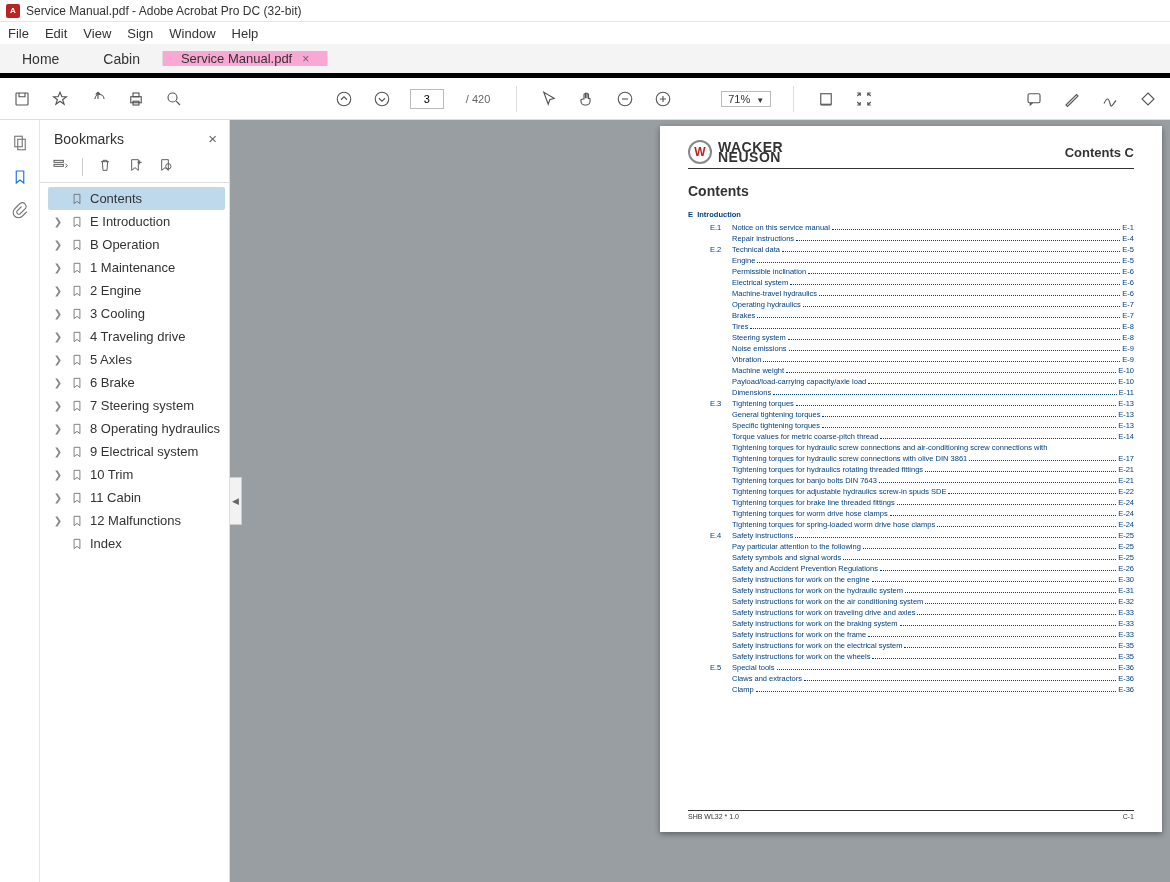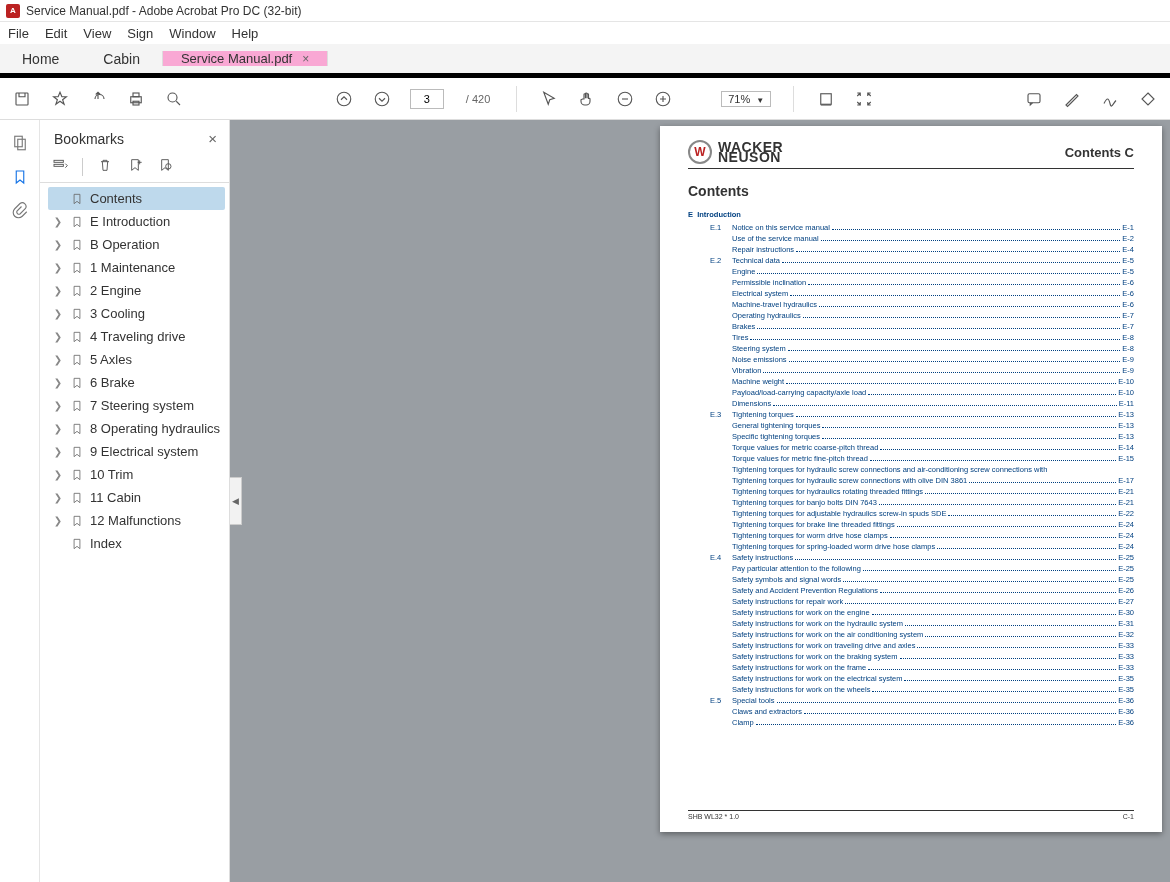--- a/index.html
+++ b/index.html
@@ -367,25 +367,20 @@
       <div class="tocbody">
         <div class="et"><span>E</span>&nbsp;&nbsp;<span>Introduction</span></div>
         <div id="tocrows">
             <div class="row sub ind1">
               <span class="num">E.1</span>
               <span class="txt">Notice on this service manual</span>
               <span class="dots"></span>
               <span class="pg">E-1</span>
             </div>
             <div class="row ind2">
-              <span class="txt">Use of the service manual</span>
-              <span class="dots"></span>
-              <span class="pg">E-2</span>
-            </div>
-            <div class="row ind2">
               <span class="txt">Repair instructions</span>
               <span class="dots"></span>
               <span class="pg">E-4</span>
             </div>
             <div class="row sub ind1">
               <span class="num">E.2</span>
               <span class="txt">Technical data</span>
               <span class="dots"></span>
               <span class="pg">E-5</span>
             </div>
@@ -469,25 +464,20 @@
               <span class="txt">Specific tightening torques</span>
               <span class="dots"></span>
               <span class="pg">E-13</span>
             </div>
             <div class="row ind2">
               <span class="txt">Torque values for metric coarse-pitch thread</span>
               <span class="dots"></span>
               <span class="pg">E-14</span>
             </div>
             <div class="row ind2">
-              <span class="txt">Torque values for metric fine-pitch thread</span>
-              <span class="dots"></span>
-              <span class="pg">E-15</span>
-            </div>
-            <div class="row ind2">
               <span class="txt">Tightening torques for hydraulic screw connections and air-conditioning screw connections with</span>
             </div>
             <div class="row ind2">
               <span class="txt">Tightening torques for hydraulic screw connections with olive DIN 3861</span>
               <span class="dots"></span>
               <span class="pg">E-17</span>
             </div>
             <div class="row ind2">
               <span class="txt">Tightening torques for hydraulics rotating threaded fittings</span>
               <span class="dots"></span>
@@ -533,25 +523,20 @@
               <span class="txt">Safety symbols and signal words</span>
               <span class="dots"></span>
               <span class="pg">E-25</span>
             </div>
             <div class="row ind2">
               <span class="txt">Safety and Accident Prevention Regulations</span>
               <span class="dots"></span>
               <span class="pg">E-26</span>
             </div>
             <div class="row ind2">
-              <span class="txt">Safety instructions for repair work</span>
-              <span class="dots"></span>
-              <span class="pg">E-27</span>
-            </div>
-            <div class="row ind2">
               <span class="txt">Safety instructions for work on the engine</span>
               <span class="dots"></span>
               <span class="pg">E-30</span>
             </div>
             <div class="row ind2">
               <span class="txt">Safety instructions for work on the hydraulic system</span>
               <span class="dots"></span>
               <span class="pg">E-31</span>
             </div>
             <div class="row ind2">

